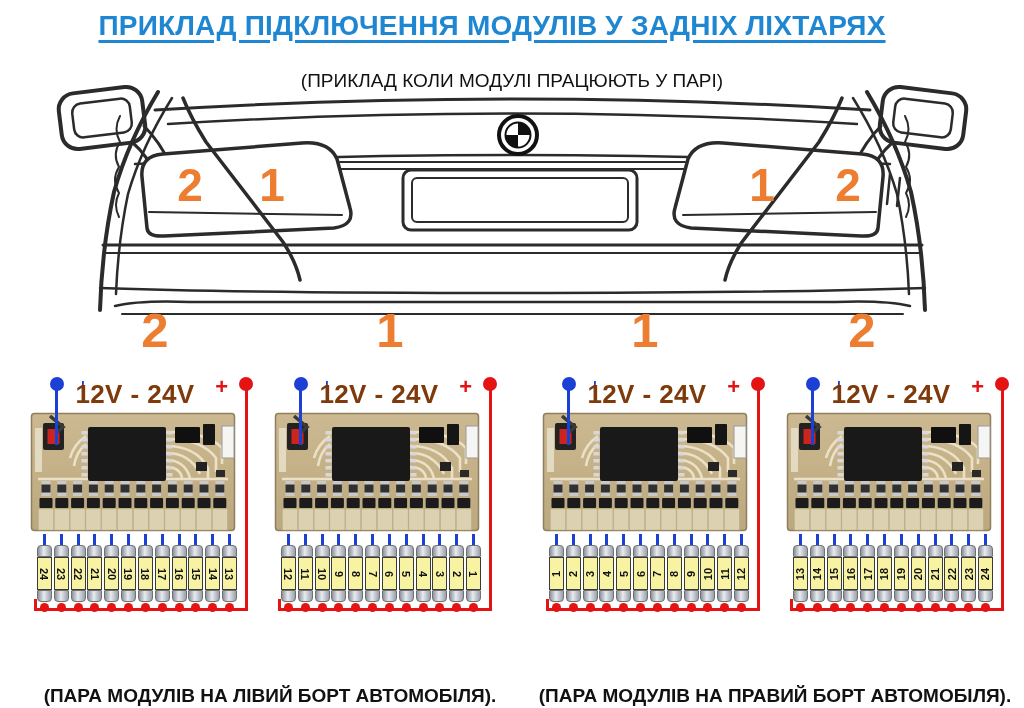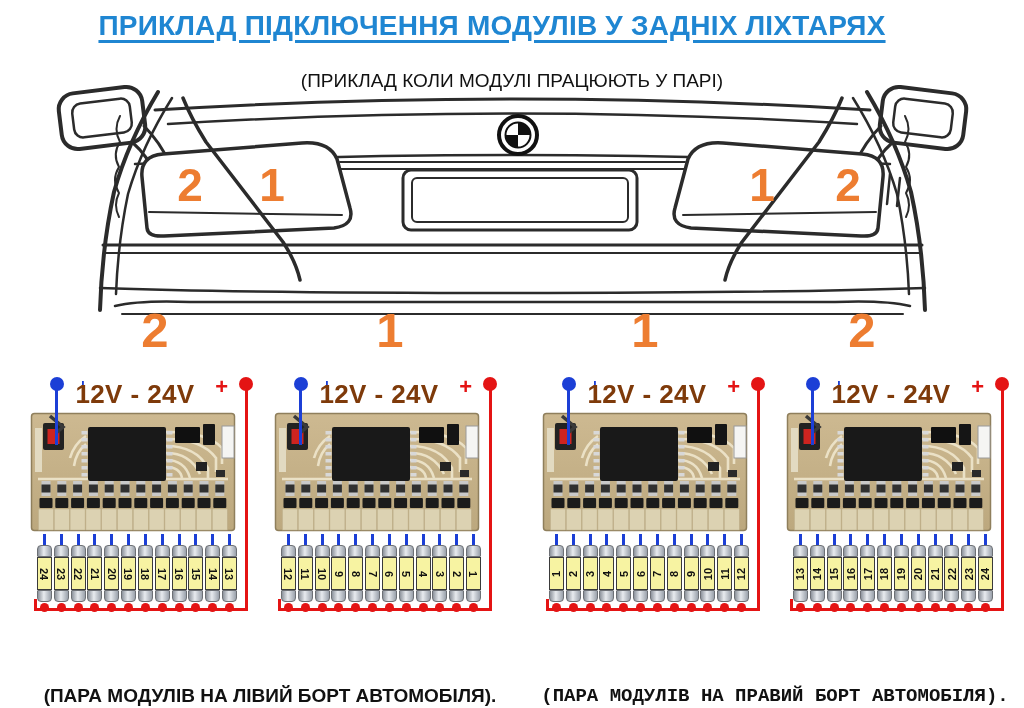--- a/index.html
+++ b/index.html
@@ -65,21 +65,21 @@
   .bulb-label span{font-size:11px;font-weight:bold;color:#111;white-space:nowrap;display:inline-block;}
   .left-pair .bulb-label span{transform:rotate(90deg);}
   .right-pair .bulb-label span{transform:rotate(-90deg);}
   .bulb-dot{width:9px;height:9px;border-radius:50%;background:#E41414;margin-top:1px;}
   
   .caption{
     position:absolute;top:642px;text-align:center;
     font-size:19px;font-weight:bold;color:#111;margin-top:43px;
   }
   .caption-left{left:28px;width:484px;}
-  .caption-right{left:530px;width:490px;font-family:Liberation Mono, monospace;}
+  .caption-right{left:530px;width:490px;}
 </style>
 </head>
 <body>
 
 <svg width="0" height="0" style="position:absolute" aria-hidden="true">
   <defs>
     <linearGradient id="pcbgrad" x1="0" y1="0" x2="0" y2="1">
       <stop offset="0" stop-color="#CDB991"></stop>
       <stop offset="1" stop-color="#BCA87E"></stop>
     </linearGradient>

